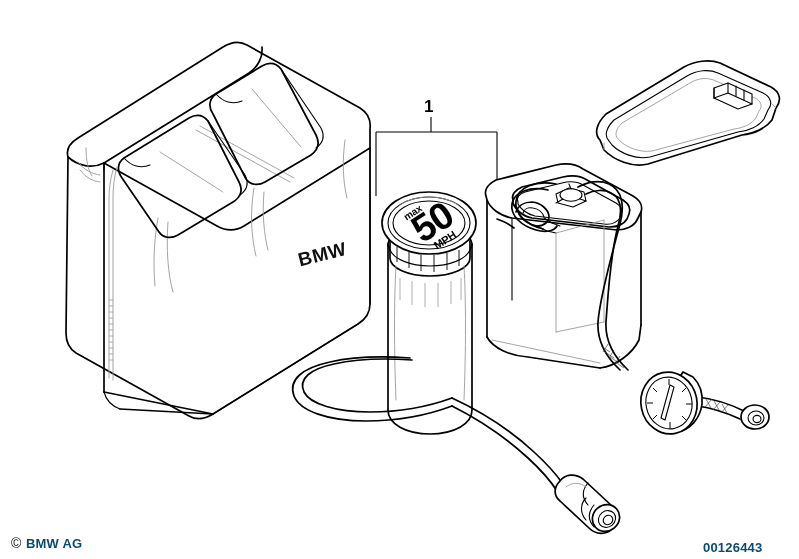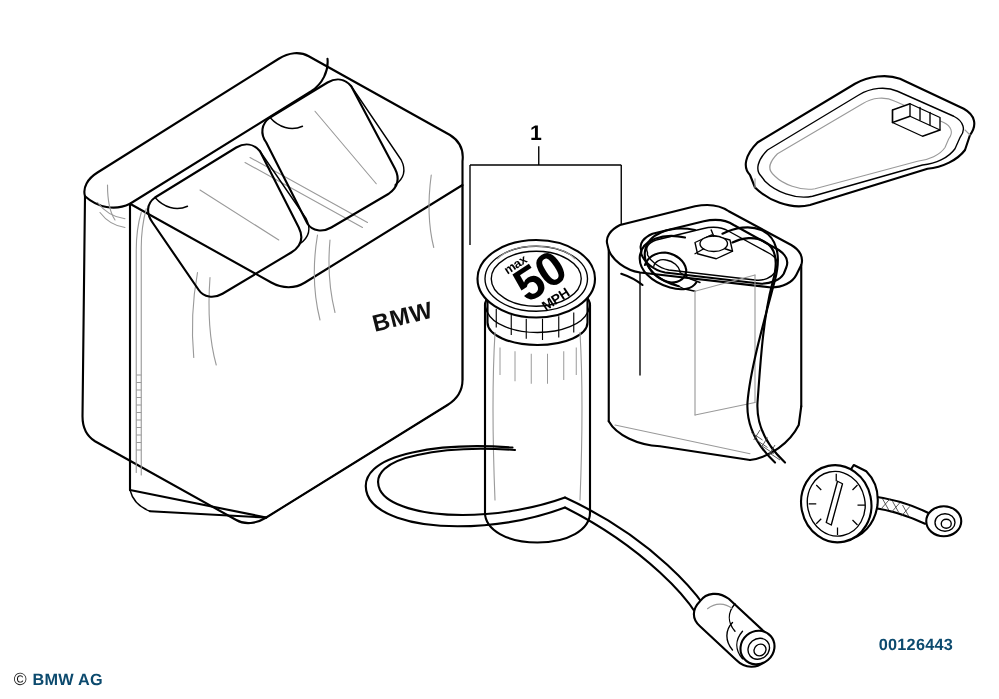--- a/index.html
+++ b/index.html
@@ -34,21 +34,21 @@
     letter-spacing: 0.2px;
     color: #0c4a6e;
     white-space: nowrap;
   }
   #copyright {
     left: 26px;
     top: 536px;
   }
   #partnumber {
     left: 703px;
-    top: 508px;
+    top: 540px;
   }
   #copy-symbol {
     position: absolute;
     left: 11px;
     top: 536px;
     font-size: 14px;
     line-height: 1;
     font-family: "Liberation Sans", sans-serif;
     color: #111111;
   }

